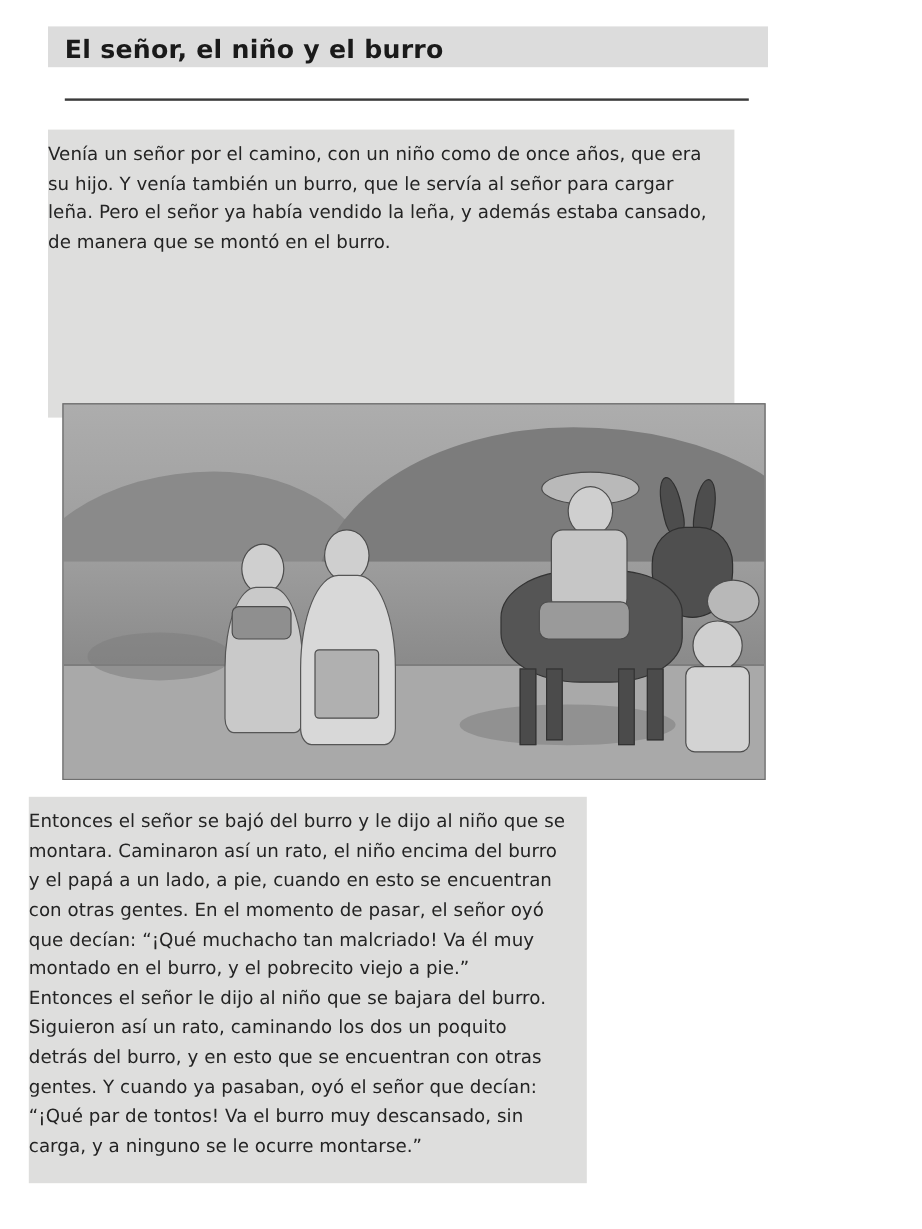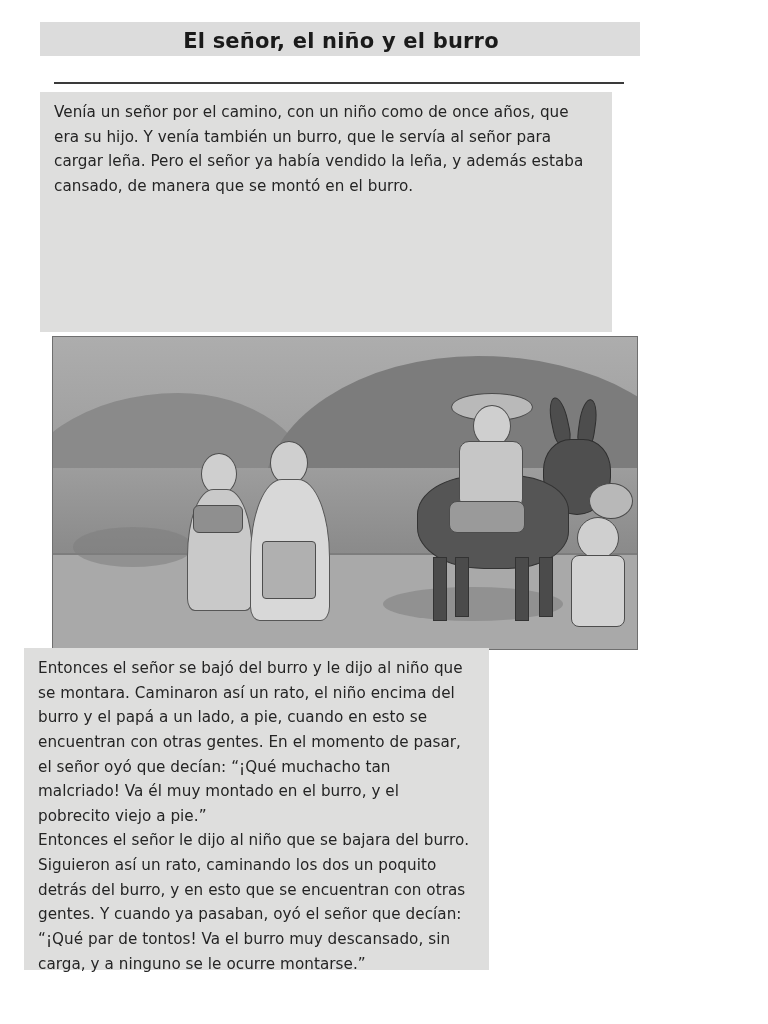--- a/index.html
+++ b/index.html
@@ -26,21 +26,20 @@
 
   
   .title-block {
     position: absolute;
     left: 40px;
     top: 22px;
     width: 600px;
     background: #dcdcdc;
     padding: 6px 12px 2px 14px;
     box-sizing: border-box;
-    text-align: center;
   }
   .doc-title {
     font-family: "DejaVu Sans", sans-serif;
     font-size: 21px;
     font-weight: bold;
     color: #1a1a1a;
     letter-spacing: 0.2px;
     margin: 0;
     line-height: 1.25;
     filter: blur(0.15px);
@@ -52,21 +51,22 @@
     width: 570px;
     height: 2px;
     background: #3a3a3a;
   }
 
   
   .text-block {
     position: absolute;
     background: #dededd;
     box-sizing: border-box;
-    padding: 8px 14px 10px 14px;
+    padding: 8px 14px 10px 0;
+    margin-top: 16px;
   }
   .para {
     font-family: "DejaVu Sans", sans-serif;
     font-size: 15.2px;
     line-height: 1.62;
     color: #242424;
     margin: 0;
     letter-spacing: 0.05px;
     filter: blur(0.12px);
   }

